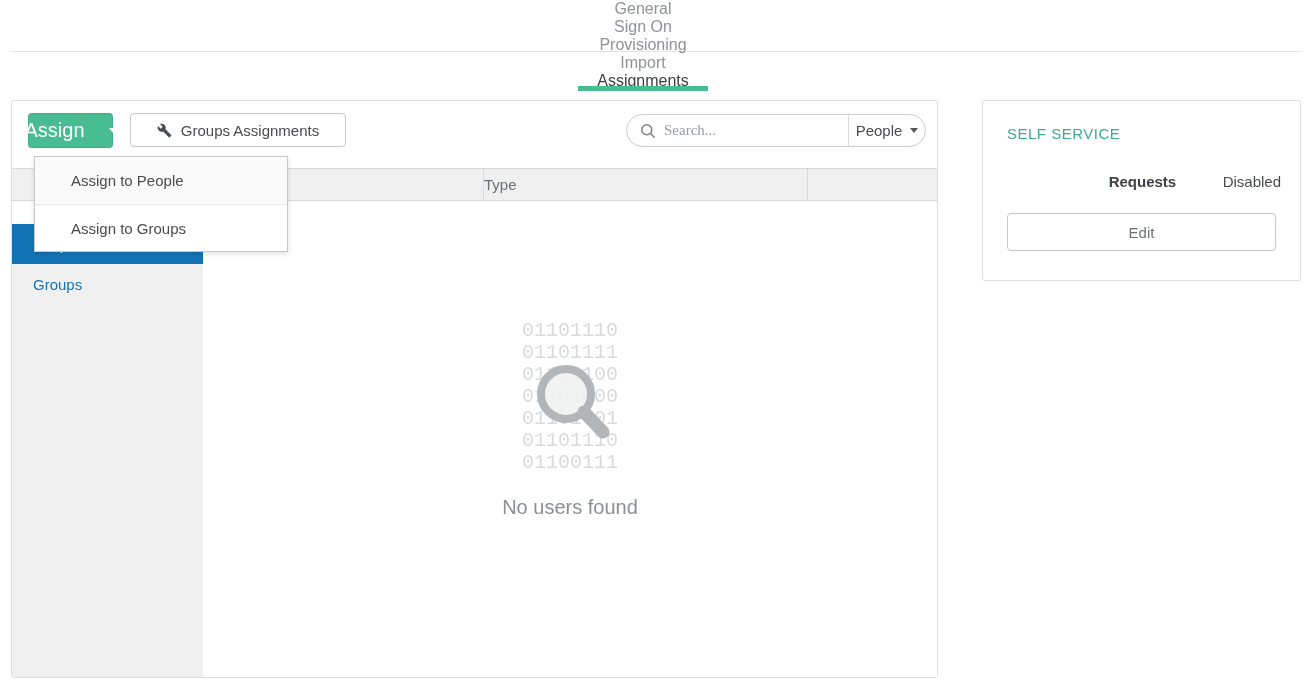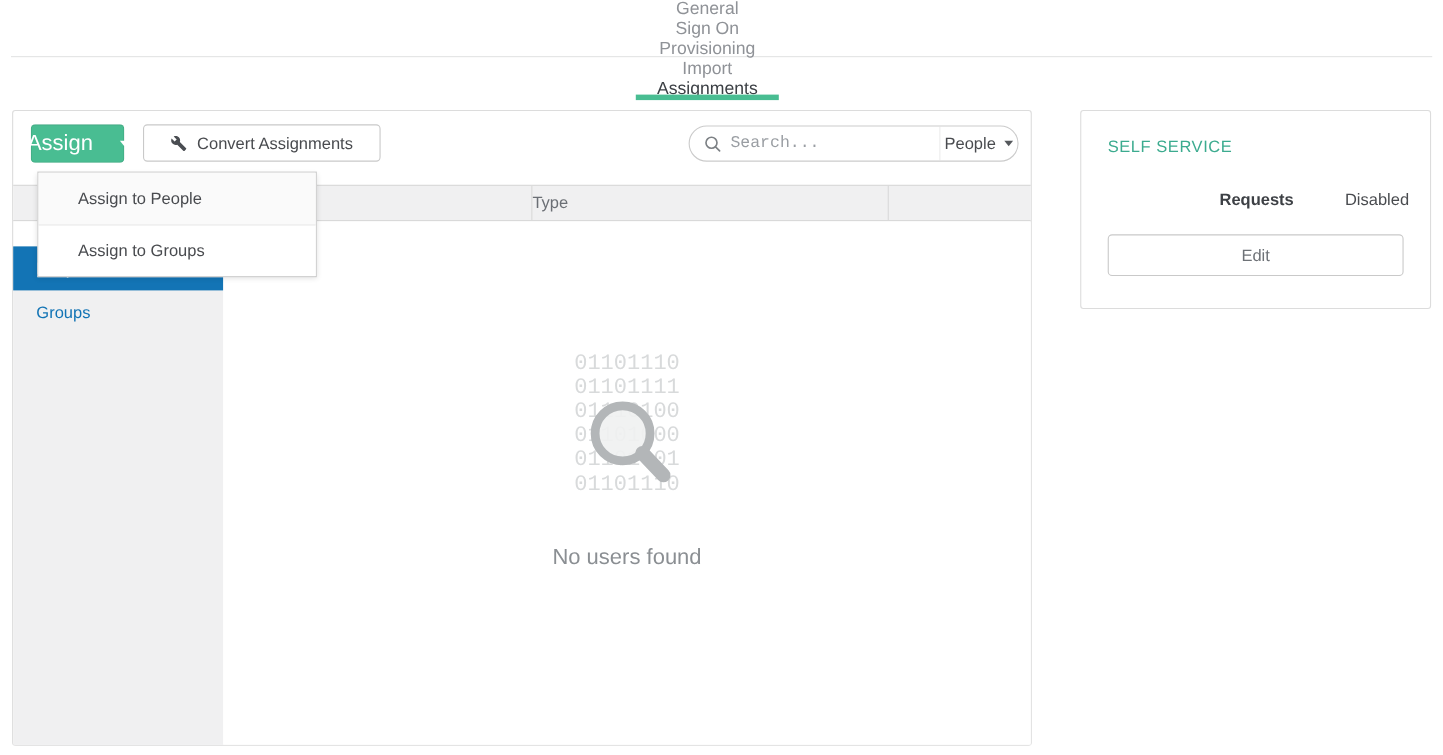--- a/index.html
+++ b/index.html
@@ -28,21 +28,21 @@
   .caret { width:0; height:0; border-left:4px solid transparent; border-right:4px solid transparent;
       border-top:5px solid #fff; display:inline-block; }
   .btn-convert { position:absolute; left:118px; top:12px; width:216px; height:34px;
       background:#fff; border:1px solid #c9c9c9; border-radius:4px; font-size:15px; color:#494b4f;
       display:flex; align-items:center; justify-content:center; gap:9px; cursor:pointer; font-family:inherit; }
 
   .search { position:absolute; right:11px; top:13px; width:300px; height:33px;
       border:1px solid #cbcbcb; border-radius:17px; background:#fff; display:flex; align-items:center; }
   .search-left { flex:1; display:flex; align-items:center; padding-left:13px; gap:8px; height:100%; }
   .search input { border:none; outline:none; flex:1; font-size:15px; color:#494b4f; background:transparent;
-      font-family:Liberation Mono, monospace; min-width:0; }
+      font-family:Liberation Serif, serif; min-width:0; }
   .search input::placeholder { color:#9a9ea3; }
   .search-filter { width:94px; height:100%; border-left:1px solid #ddd; display:flex; align-items:center;
       justify-content:center; gap:8px; font-size:15px; color:#494b4f; cursor:pointer;
       border-radius:0 17px 17px 0; }
   .search-filter .caret { border-top-color:#55585c; }
 
   .thead { position:absolute; left:0; top:67px; right:0; height:33px; background:#f0f0f1;
       border-top:1px solid #d9d9d9; border-bottom:1px solid #d9d9d9; display:flex; }
   .th { height:100%; display:flex; align-items:center; font-size:15px; color:#6b6f75; padding-left:0; }
   .th + .th { border-left:1px solid #d9d9d9; }
@@ -99,21 +99,21 @@
     <div class="toolbar">
       <button class="btn-assign">
         <span>Assign</span>
         <span class="caret"></span>
       </button>
 
       <button class="btn-convert">
         <svg width="15" height="15" viewBox="0 0 24 24" fill="#4a4d52" aria-hidden="true">
           <path d="M22.7 19l-9.1-9.1c.9-2.3.4-5-1.5-6.9-2-2-5-2.4-7.4-1.3L9 6 6 9 1.6 4.7C.4 7.1.9 10.1 2.9 12.1c1.9 1.9 4.6 2.4 6.9 1.5l9.1 9.1c.4.4 1 .4 1.4 0l2.3-2.3c.5-.4.5-1.1.1-1.4z"></path>
         </svg>
-        <span>Convert Assignments</span>
+        <span>Groups Assignments</span>
       </button>
 
       <div class="search">
         <div class="search-left">
           <svg width="16" height="16" viewBox="0 0 16 16" fill="none" aria-hidden="true">
             <circle cx="6.8" cy="6.8" r="5" stroke="#7d8185" stroke-width="1.5"></circle>
             <line x1="10.5" y1="10.5" x2="14.2" y2="14.2" stroke="#7d8185" stroke-width="1.5" stroke-linecap="round"></line>
           </svg>
           <input type="text" placeholder="Search..." style="">
         </div>
@@ -139,20 +139,21 @@
       </div>
 
       <div class="table-empty">
         <div class="binary">
           <div>01101110</div>
           <div>01101111</div>
           <div>01110100</div>
           <div>01101000</div>
           <div>01101001</div>
           <div>01101110</div>
+          <div>01100111</div>
         </div>
         <svg class="magnifier" width="124" height="124" viewBox="0 0 124 124" aria-hidden="true">
           <circle cx="58" cy="52" r="25" fill="#f0f1f1" fill-opacity="0.92" stroke="#b3b6b8" stroke-width="8"></circle>
           <line x1="76" y1="70" x2="95" y2="90" stroke="#b3b6b8" stroke-width="13" stroke-linecap="round"></line>
         </svg>
         <div class="no-results">No users found</div>
       </div>
     </div>
 
     <div class="dropdown">

